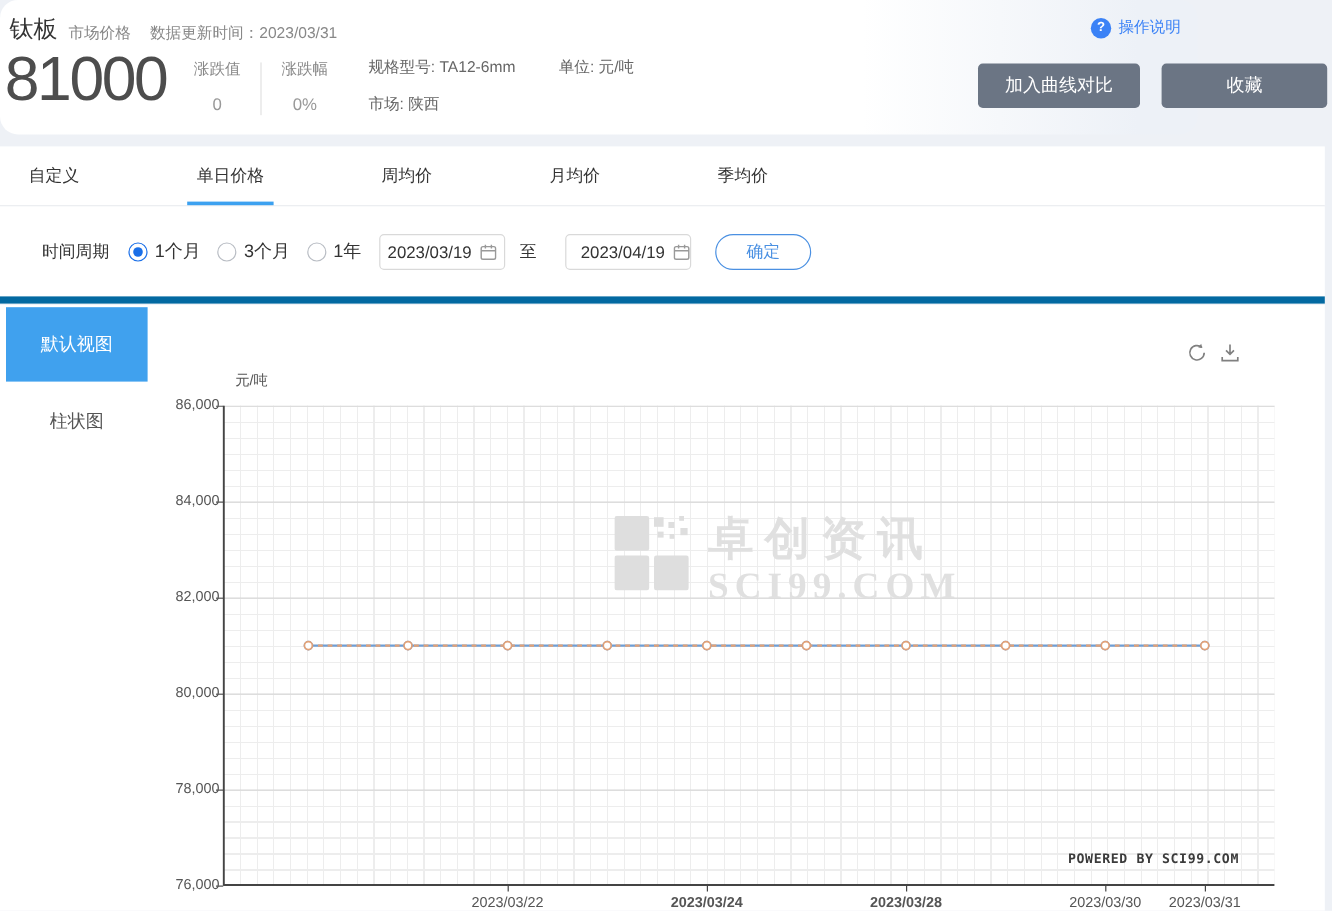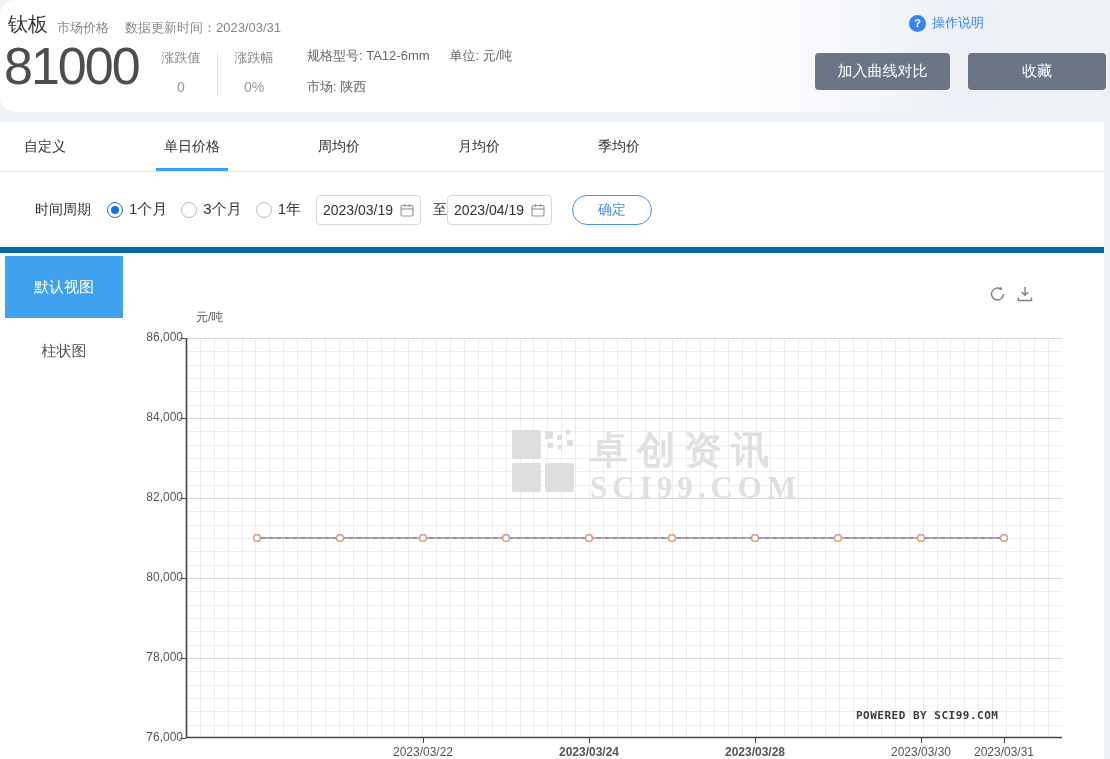--- a/index.html
+++ b/index.html
@@ -12,21 +12,21 @@
   .h-title { position:absolute; left:8px; top:11px; font-size:20px; color:#333; }
   .h-sub { position:absolute; left:57px; top:19px; font-size:13px; color:#888; }
   .h-update { position:absolute; left:125px; top:19px; font-size:13px; color:#888; }
   .h-price { position:absolute; left:4px; top:36px; font-size:52px; font-weight:500; color:#4d4d4d; letter-spacing:-2px; }
   .chg { position:absolute; top:49px; width:56px; text-align:center; }
   .chg .lbl { font-size:13px; color:#888; }
   .chg .val { font-size:14px; color:#999; margin-top:12px; }
   .vdiv { position:absolute; left:217px; top:52px; width:1px; height:44px; background:#e2e2e2; }
   .specs { position:absolute; left:307px; top:47px; font-size:13px; color:#666; }
   .specs .row2 { margin-top:13px; }
-  .specs .unit { margin-left:20px; }
+  .specs .unit { margin-left:36px; }
   .help { position:absolute; right:14px; top:14px; display:flex; align-items:center; gap:6px; cursor:pointer; }
   .help .qmark { width:17px; height:17px; border-radius:50%; background:#3b82f6; color:#fff;
                  font-size:11px; font-weight:bold; display:flex; align-items:center; justify-content:center; }
   .help .txt { font-size:13px; color:#3b82f6; }
   .gbtn { position:absolute; top:53px; height:37px; background:#6b7584; color:#fff; border:none;
           border-radius:4px; font-size:15px; font-family:inherit; cursor:pointer; }
   .btn-compare { left:815px; width:135px; }
   .btn-fav { left:968px; width:138px; }
 
   
@@ -42,21 +42,21 @@
   .radios { display:flex; align-items:center; margin-left:16px; gap:14px; }
   .radio { display:flex; align-items:center; gap:6px; font-size:15px; color:#333; cursor:pointer; }
   .rdot { width:16px; height:16px; border-radius:50%; border:1px solid #b9bdc4; background:#fff; position:relative; }
   .radio.sel .rdot { border:1px solid #1a6fe8; }
   .radio.sel .rdot::after { content:""; position:absolute; left:3px; top:3px; width:8px; height:8px;
                             border-radius:50%; background:#1a6fe8; }
   .dateinput { width:105px; height:30px; border:1px solid #d9d9d9; border-radius:4px; background:#fff;
                display:flex; align-items:center; justify-content:center; gap:7px; font-size:14px; color:#333;
                cursor:pointer; margin-left:15px; }
   .tolabel { font-size:14px; color:#333; margin-left:12px; }
-  .dateinput.second { margin-left:0; }
+  .dateinput.second { margin-left:24px;justify-content:flex-end; }
   .btn-confirm { margin-left:20px; width:80px; height:30px; border:1px solid #4a90e2; color:#4a90e2;
                  background:#fff; border-radius:15px; font-size:14px; font-family:inherit; cursor:pointer; }
 
   
   .chartsec { position:absolute; left:0; top:254px; width:1104px; height:505px; background:#fff; }
   .viewbtn { position:absolute; left:5px; top:2px; width:118px; height:62px; background:#40a1ee; color:#fff;
              font-size:15px; display:flex; align-items:center; justify-content:center; cursor:pointer; }
   .viewbtn2 { position:absolute; left:0; top:88px; width:128px; text-align:center; font-size:15px; color:#555; cursor:pointer; }
   .legend { position:absolute; left:130px; right:40px; top:25px; display:flex; justify-content:center;
             gap:36px; align-items:center; }
@@ -66,21 +66,21 @@
   .plot { position:absolute; left:186px; top:84px; width:876px; height:400px;
           background-image:
             repeating-linear-gradient(to right,#ededed 0,#ededed 1px,transparent 1px,transparent 13.9px),
             repeating-linear-gradient(to bottom,#ededed 0,#ededed 1px,transparent 1px,transparent 13.33px); }
   .ylab { position:absolute; left:103px; width:80px; text-align:right; font-size:12px; color:#555; }
   .xlab { position:absolute; width:90px; text-align:center; font-size:12px; color:#555; top:491px; }
   .watermark { position:absolute; left:512px; top:176px; display:flex; gap:16px; align-items:flex-start; }
   .wm-cn { font-size:38px; font-weight:600; color:#e0e0e0; letter-spacing:9px; line-height:1.1; }
   .wm-en { font-size:31px; font-weight:600; color:#e0e0e0; letter-spacing:5px;
            font-family:"Liberation Serif","DejaVu Serif",serif; margin-top:-2px; }
-  .powered { position:absolute; left:856px; top:455px; font-size:11px; font-weight:bold; color:#3b3b3b;
+  .powered { position:absolute; left:890px; top:455px; font-size:11px; font-weight:bold; color:#3b3b3b;
              font-family:"DejaVu Sans Mono","Liberation Mono",monospace; letter-spacing:0.5px; }
 </style>
 </head>
 <body>
 
 <div class="header">
   <div class="h-title">钛板</div>
   <div class="h-sub">市场价格</div>
   <div class="h-update"><span>数据更新时间：</span><span>2023/03/31</span></div>
   <div class="h-price">81000</div>

